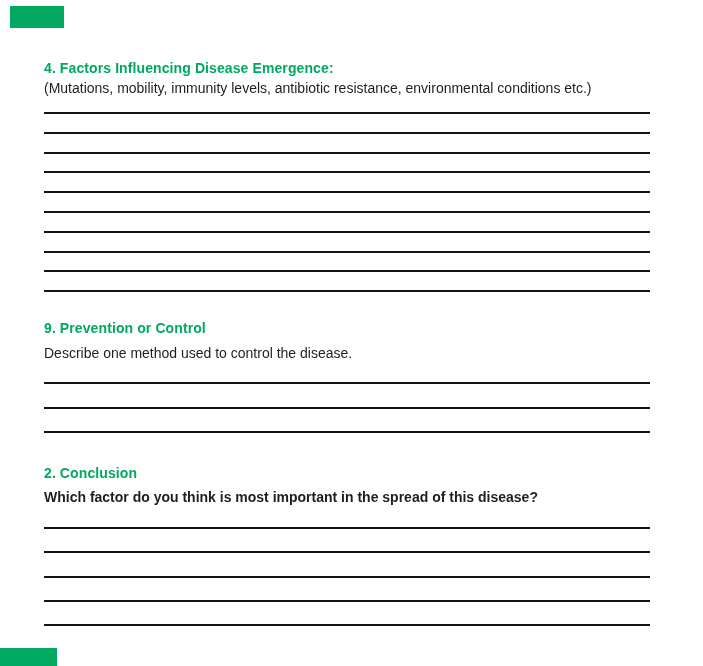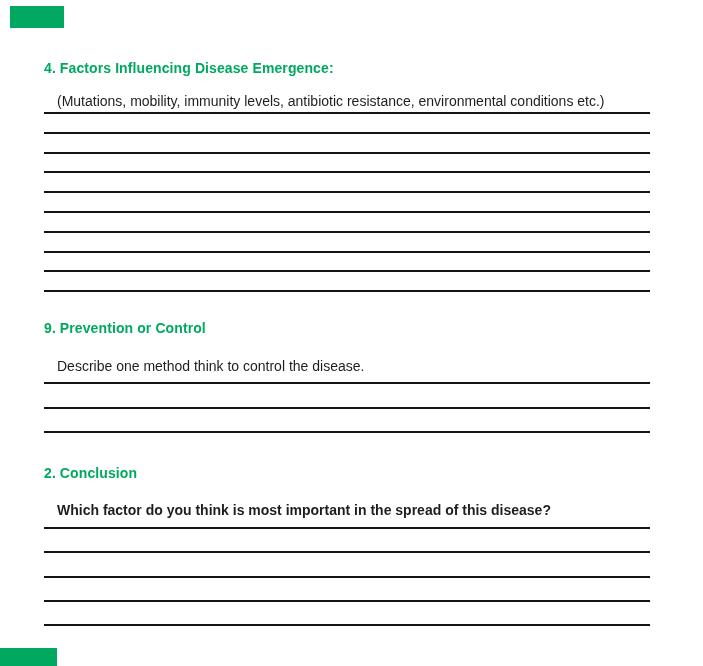--- a/index.html
+++ b/index.html
@@ -25,21 +25,21 @@
     font-size: 14px;
     line-height: 16px;
     font-weight: 700;
     color: #00a95f;
     letter-spacing: 0.1px;
     white-space: nowrap;
   }
   .subtext {
     position: absolute;
     left: 44px;
-    margin: 13px;
+    margin: 0;
     font-size: 14px;
     line-height: 17px;
     font-weight: 400;
     color: #1e1e1e;
     white-space: nowrap;
   }
   .lines {
     position: absolute;
     left: 44px;
     width: 629px;
@@ -83,21 +83,21 @@
         <div class="answer-line"></div>
         <div class="answer-line"></div>
         <div class="answer-line"></div>
         <div class="answer-line"></div>
         <div class="answer-line"></div>
       </div>
   </section>
 
   <section>
     <h2 class="heading h-prevention">9. Prevention or Control</h2>
-    <p class="subtext t-prevention">Describe one method think to control the disease.</p>
+    <p class="subtext t-prevention">Describe one method used to control the disease.</p>
     <div class="lines l-prevention">
         <div class="answer-line"></div>
         <div class="answer-line"></div>
         <div class="answer-line"></div>
       </div>
   </section>
 
   <section>
     <h2 class="heading h-conclusion">2. Conclusion</h2>
     <p class="subtext t-conclusion">Which factor do you think is most important in the spread of this disease?</p>

